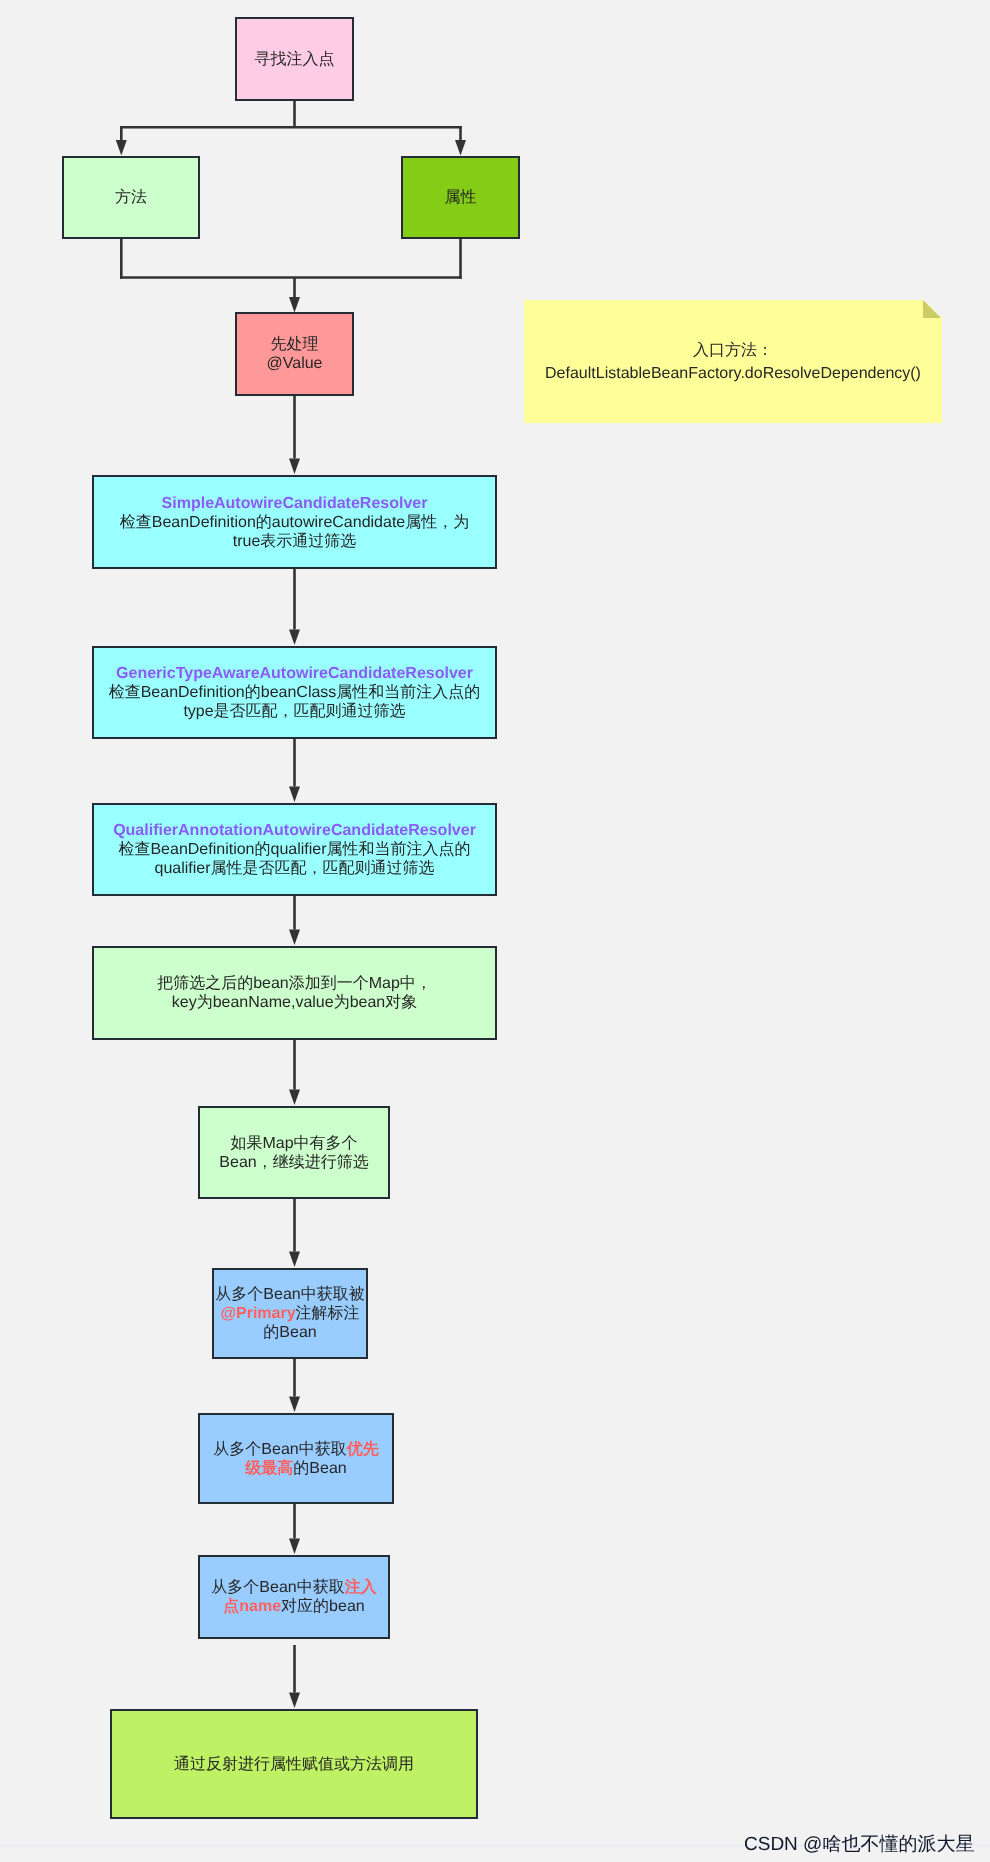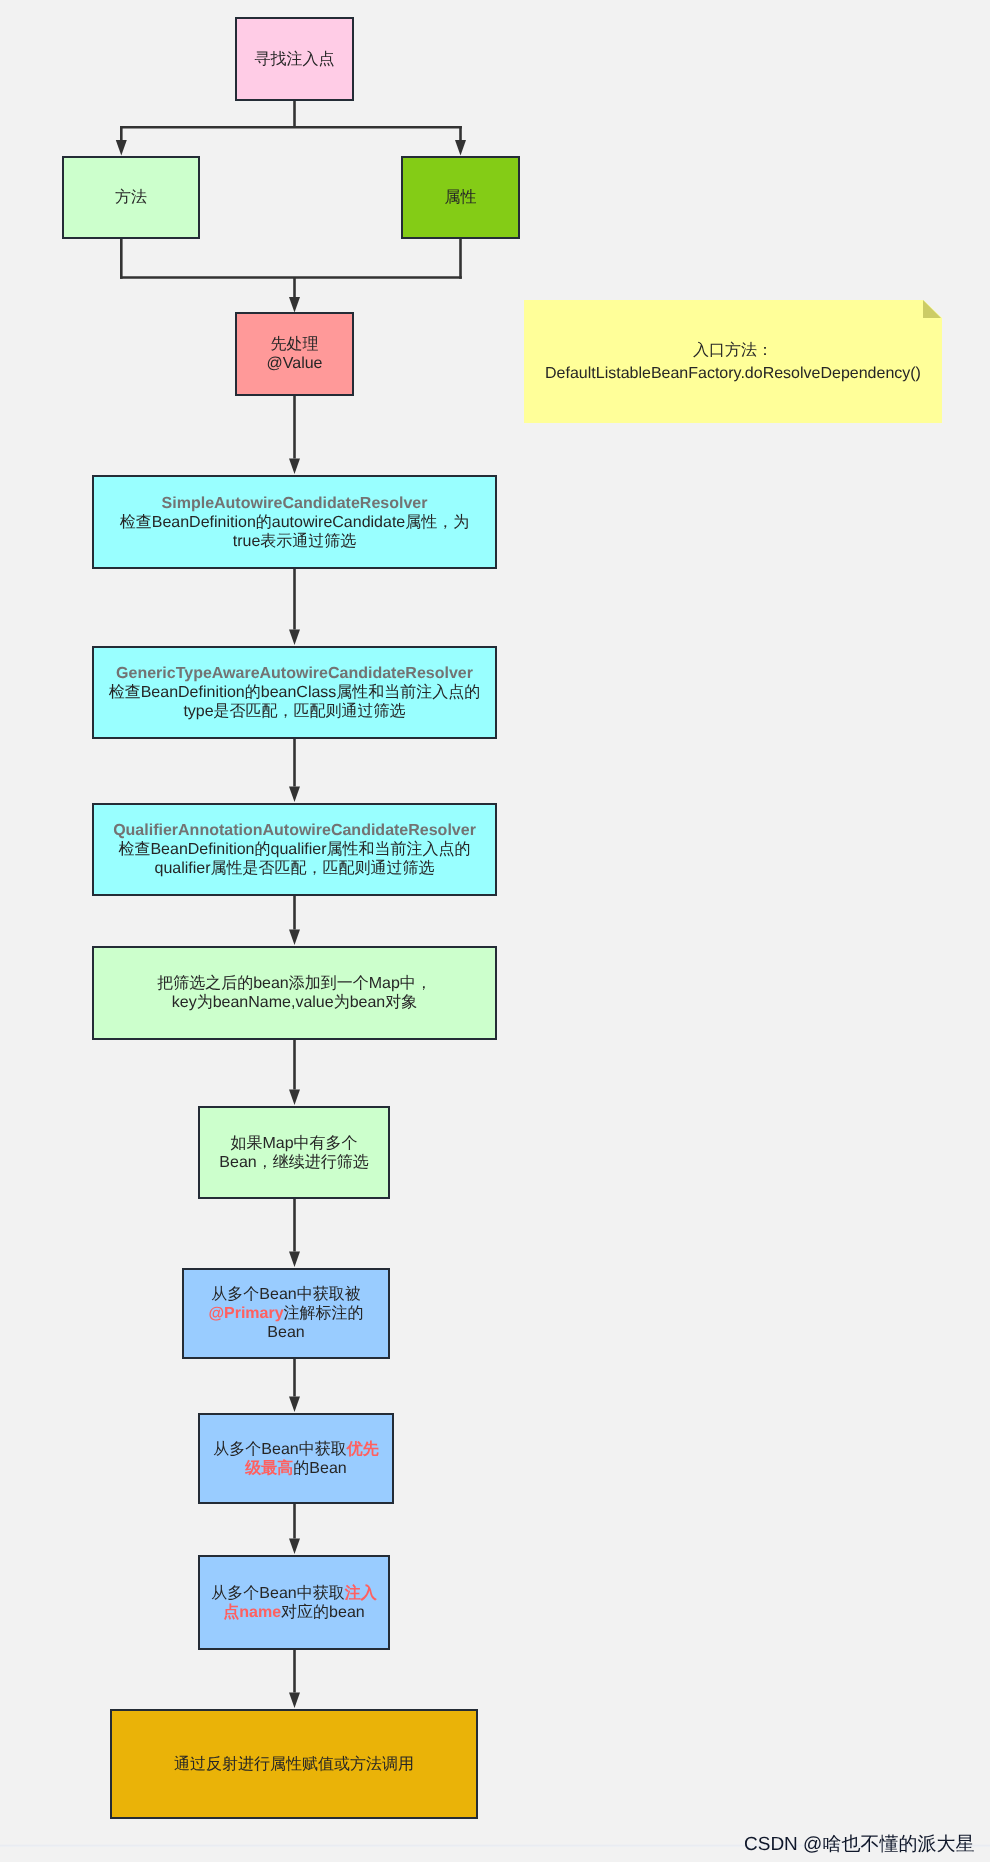--- a/index.html
+++ b/index.html
@@ -23,21 +23,21 @@
     display: flex;
     align-items: center;
     justify-content: center;
     text-align: center;
     color: #262626;
     font-size: 16px;
     line-height: 19px;
   }
   .node .txt { width:100%; transform:translateZ(0); }
   .narrow .txt { width:178px; }
-  .ttl { color:#737373; font-weight:bold; }
+  .ttl { color:#8b5cf6; font-weight:bold; }
   .hl  { color:#ff6060; font-weight:bold; }
   .note {
     position:absolute; box-sizing:border-box;
     background:#ffff99;
     display:flex; align-items:center; justify-content:center;
     text-align:center; color:#262626;
     font-size:16px; line-height:23px; transform:translateZ(0);
   }
   .fold {
     position:absolute; width:0; height:0;
@@ -139,33 +139,33 @@
     </span>
   </div>
 
   <div class="node narrow" style="left:198px;top:1106px;width:192px;height:93px;background:#ccffcc;">
     <span class="txt">
       <span>如果Map中有多个</span><br>
       <span>Bean，继续进行筛选</span>
     </span>
   </div>
 
-  <div class="node narrow" style="left:182px;top:1268px;width:208px;height:91px;background:#99ccff;">
+  <div class="node narrow" style="left:212px;top:1268px;width:156px;height:91px;background:#99ccff;">
     <span class="txt"><span>从多个Bean中获取被</span><span class="hl">@Primary</span><span>注解标注的</span><span>Bean</span></span>
   </div>
 
   <div class="node narrow" style="left:198px;top:1413px;width:196px;height:91px;background:#99ccff;">
     <span class="txt"><span>从多个Bean中获取</span><span class="hl">优先级最高</span><span>的Bean</span></span>
   </div>
 
-  <div class="node narrow" style="left:198px;top:1555px;width:192px;height:95px;background:#99ccff;">
+  <div class="node narrow" style="left:198px;top:1555px;width:192px;height:84px;background:#99ccff;">
     <span class="txt"><span>从多个Bean中获取</span><span class="hl">注入点name</span><span>对应的bean</span></span>
   </div>
 
-  <div class="node" style="left:110px;top:1709px;width:368px;height:110px;background:#eab308;text-align:center;">
+  <div class="node" style="left:110px;top:1709px;width:368px;height:110px;background:#bef264;text-align:center;">
     <span class="txt">通过反射进行属性赋值或方法调用</span>
   </div>
 
   <div class="note" style="left: 524px; top: 300px; width: 418px; height: 123px; clip-path: polygon(0px 0px, 399.4px 0px, 418px 18px, 418px 123px, 0px 123px); background: rgb(255, 255, 153);">
     <span class="txt">
       <span>入口方法：</span><br>
       <span>DefaultListableBeanFactory.doResolveDependency()</span>
     </span>
   </div>
   <div class="fold" style="left:923.4px;top:300px;border-width:0 18.6px 18px 0;border-color:transparent transparent #cccc66 transparent;"></div>

